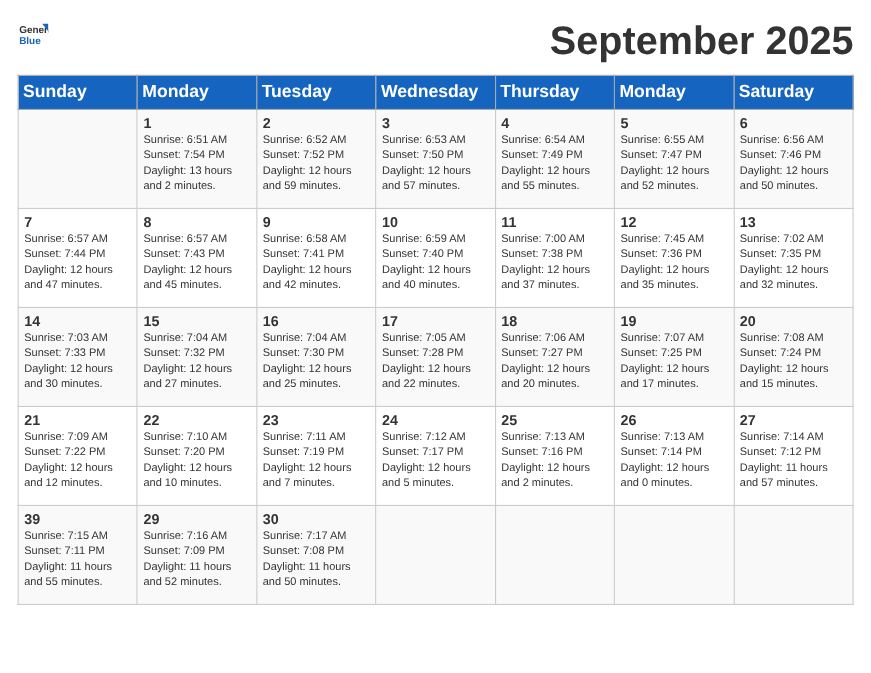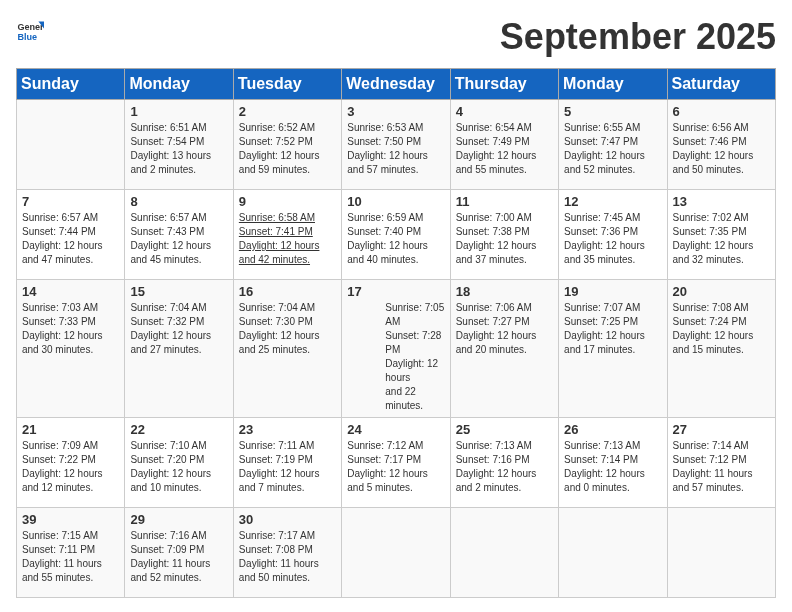--- a/index.html
+++ b/index.html
@@ -160,21 +160,21 @@
         </td>
         <td>
           <span class="day-num">8</span>
           <div class="sun-info" style="white-space: pre-line;">Sunrise: 6:57 AM
 Sunset: 7:43 PM
 Daylight: 12 hours
 and 45 minutes.</div>
         </td>
         <td>
           <span class="day-num">9</span>
-          <div class="sun-info" style="white-space: pre-line; text-decoration: underline;">Sunrise: 6:58 AM
+          <div class="sun-info" style="white-space: pre-line;">Sunrise: 6:58 AM
 Sunset: 7:41 PM
 Daylight: 12 hours
 and 42 minutes.</div>
         </td>
         <td>
           <span class="day-num">10</span>
           <div class="sun-info" style="white-space: pre-line;">Sunrise: 6:59 AM
 Sunset: 7:40 PM
 Daylight: 12 hours
 and 40 minutes.</div>
@@ -218,21 +218,21 @@
         </td>
         <td>
           <span class="day-num">16</span>
           <div class="sun-info" style="white-space: pre-line;">Sunrise: 7:04 AM
 Sunset: 7:30 PM
 Daylight: 12 hours
 and 25 minutes.</div>
         </td>
         <td>
           <span class="day-num">17</span>
-          <div class="sun-info" style="white-space: pre-line; margin-left: 38px;">Sunrise: 7:05 AM
+          <div class="sun-info" style="white-space: pre-line;">Sunrise: 7:05 AM
 Sunset: 7:28 PM
 Daylight: 12 hours
 and 22 minutes.</div>
         </td>
         <td>
           <span class="day-num">18</span>
           <div class="sun-info" style="white-space: pre-line;">Sunrise: 7:06 AM
 Sunset: 7:27 PM
 Daylight: 12 hours
 and 20 minutes.</div>

